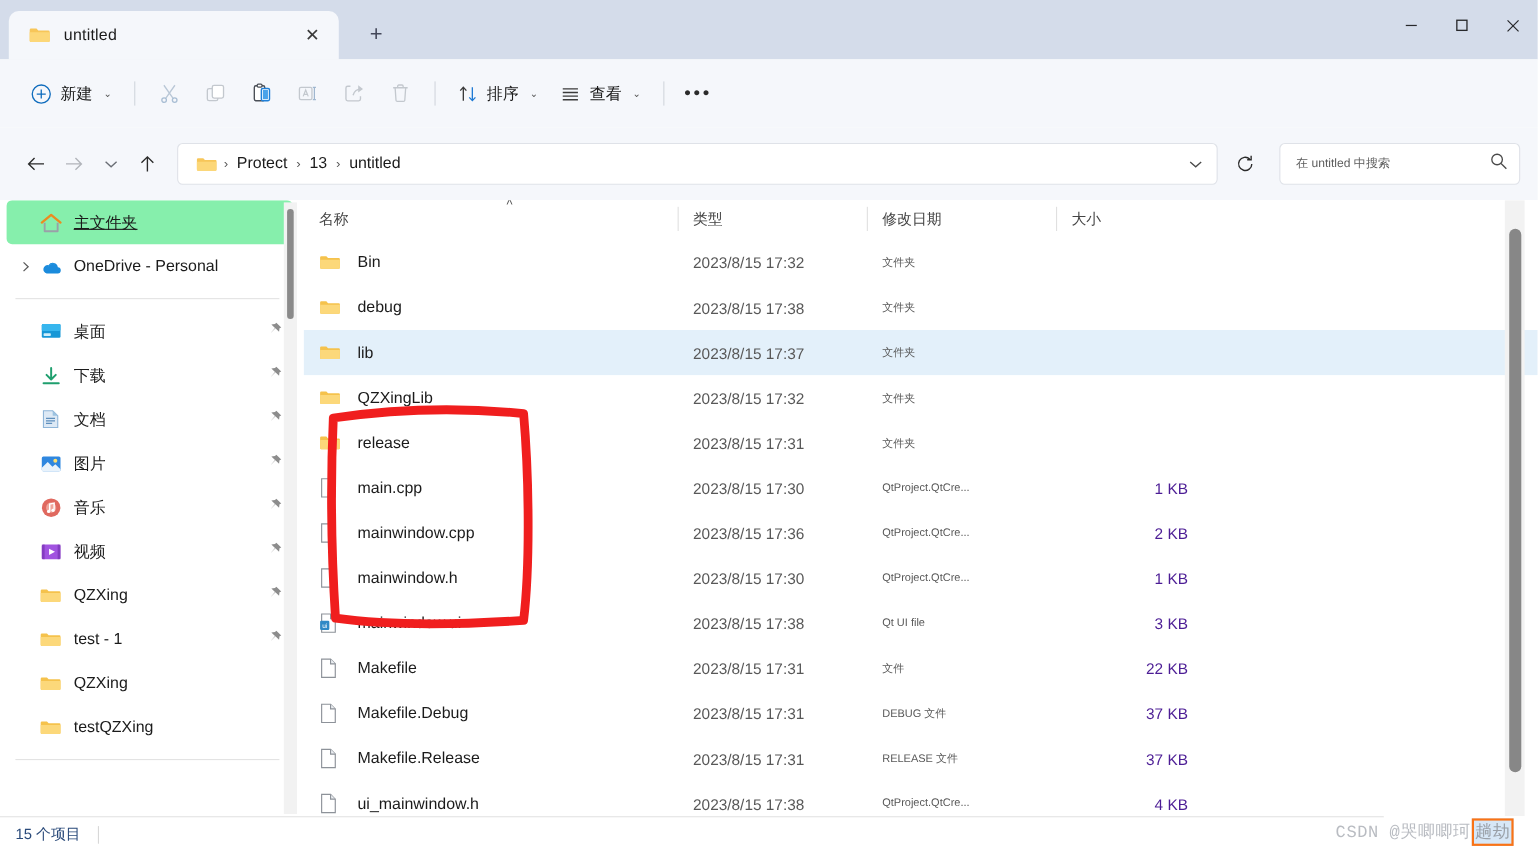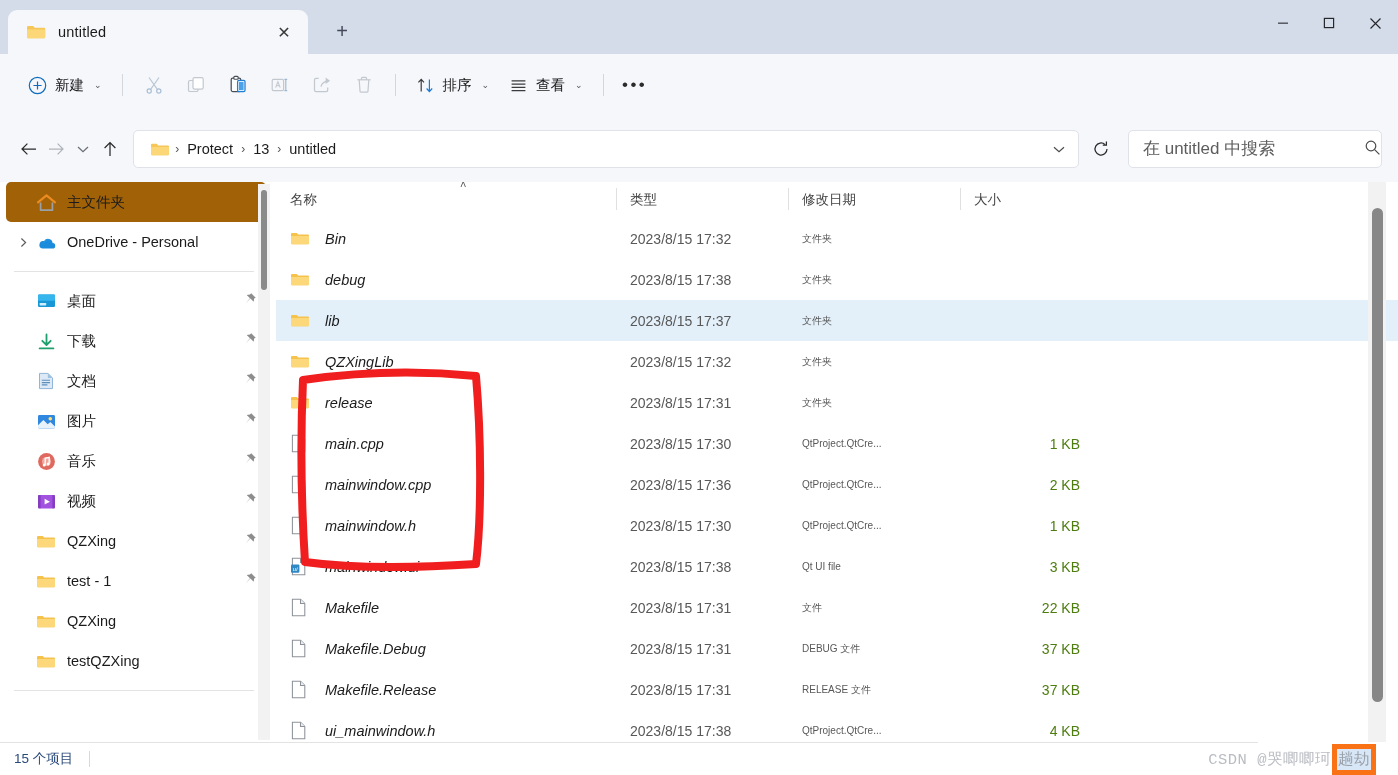--- a/index.html
+++ b/index.html
@@ -92,41 +92,41 @@
   .crumb { padding: 3px 5px; border-radius: 3px; white-space: nowrap; }
   .crumb-sep { color: #555; font-size: 12px; padding: 0 3px; }
   .addr-ico { width: 26px; height: 26px; display: flex; align-items: center; justify-content: center; }
   .searchbox {
     width: 254px; height: 38px; margin-left: 14px;
     background: #ffffff; border: 1px solid #dfe2e8; border-radius: 5px;
     display: flex; align-items: center; padding: 0 10px 0 14px;
   }
   .searchbox input {
     flex: 1; border: 0; outline: 0; background: transparent;
-    font-family: "Liberation Sans", sans-serif; font-size: 17px; color: #3c3c3c;
+    font-family: "Liberation Sans", sans-serif; font-size: 11px; color: #3c3c3c;
   }
   .searchbox input::placeholder { color: #5d5d5d; }
 
   
   .body {
     position: absolute; left: 0; top: 182px; width: 1398px; height: 560px;
     background: #ffffff;
   }
 
   
   .sidebar {
     position: absolute; left: 0; top: 0; width: 276px; height: 560px;
     background: #ffffff; overflow: hidden;
   }
   .nav-item {
     display: flex; align-items: center; height: 40px;
     margin: 0 10px 0 6px; padding: 0 8px 0 6px; border-radius: 5px;
     font-size: 14.5px; color: #1b1b1b; position: relative;
   }
-  .nav-item.selected { background: #a16207; }
+  .nav-item.selected { background: #86efac; text-decoration: underline; }
   .nav-exp {
     width: 22px; height: 22px; display: flex; align-items: center; justify-content: center;
     color: #5a5a5a; font-size: 11px; flex: 0 0 22px;
   }
   .nav-ico { width: 24px; height: 22px; display: flex; align-items: center; justify-content: center; margin-right: 9px; flex: 0 0 24px; }
   .nav-label { flex: 1; white-space: nowrap; }
   .pin { color: #8d8d8d; width: 18px; text-align: center; }
   .nav-sep { height: 1px; background: #e3e3e3; margin: 9px 22px 9px 14px; }
   .sb-track {
     position: absolute; right: 6px; top: 2px; width: 12px; height: 556px; background: #f2f2f2;
@@ -154,24 +154,24 @@
   .c-type { width: 172px; }
   .c-size { width: 128px; }
   .sortcaret {
     position: absolute; left: 184px; top: -4px; font-size: 11px; color: #555;
   }
   .row {
     display: flex; align-items: center; height: 41px; font-size: 14.5px; color: #1b1b1b;
   }
   .row.sel { background: #e3f0fa; }
   .cell { padding-left: 14px; display: flex; align-items: center; white-space: nowrap; overflow: hidden; }
-  .cell.name { width: 340px; font-style: italic; }
+  .cell.name { width: 340px; }
   .cell.date { width: 172px; color: #585858; font-size: 14px; }
   .cell.type { width: 172px; color: #585858; font-size: 10px; }
-  .cell.size { width: 128px; color: #4d7c0f; font-size: 14px; justify-content: flex-end; padding-right: 8px; padding-left: 0; }
+  .cell.size { width: 128px; color: #4c1d95; font-size: 14px; justify-content: flex-end; padding-right: 8px; padding-left: 0; }
   .fico { width: 26px; display: flex; align-items: center; justify-content: flex-start; margin-right: 9px; flex: 0 0 26px; }
   .sb-track-main {
     position: absolute; right: 12px; top: 0px; width: 18px; height: 560px; background: #f2f2f2;
   }
   .sb-thumb-main {
     position: absolute; right: 15px; top: 26px; width: 11px; height: 494px;
     background: #878787; border-radius: 6px;
   }
 
   
@@ -181,21 +181,21 @@
     display: flex; align-items: center; padding-left: 14px;
     font-size: 13.5px; color: #2a4a7a;
   }
   .status-sep { width: 1px; height: 16px; background: #d8d8d8; margin-left: 16px; }
   .watermark {
     position: absolute; right: 22px; top: 744px;
     font-size: 15.5px; color: #b9bcc2; letter-spacing: .5px;
     display: flex; align-items: center; gap: 0; font-family: Liberation Mono, monospace;
   }
   .wm-box {
-    border: 5px solid #f97316; background: #d7e7f7; color: #9aa0a8;
+    border: 2px solid #f97316; background: #d7e7f7; color: #9aa0a8;
     padding: 0 1px; margin-left: 1px;
   }
 
   
   .annot {
     position: absolute; left: 296px; top: 182px; width: 196px; height: 212px;
     pointer-events: none;
   }
 </style>
 </head>

